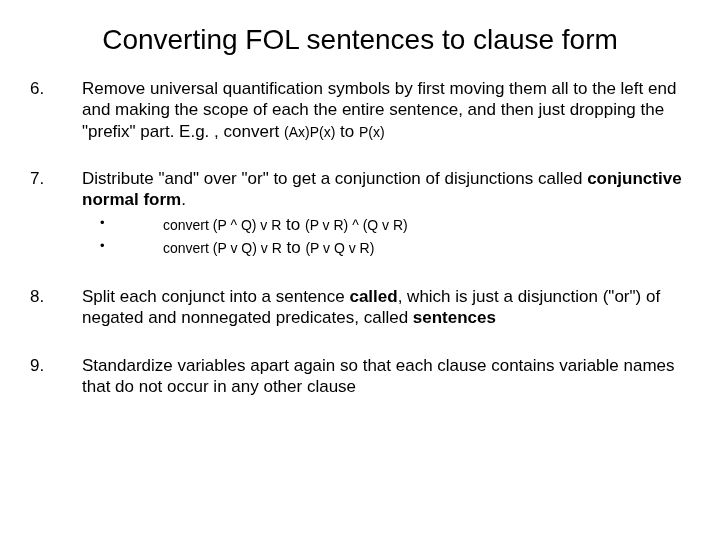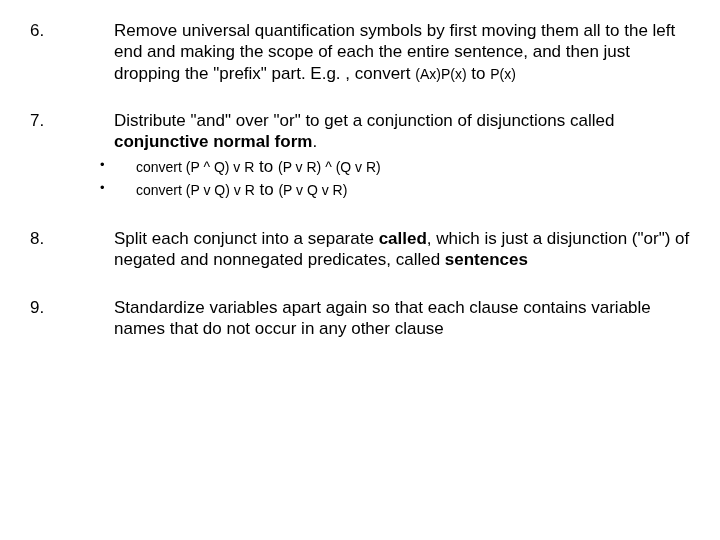--- a/index.html
+++ b/index.html
@@ -28,21 +28,20 @@
     margin-bottom: 26px;
     font-size: 17px;
     line-height: 1.25;
   }
   .num {
     width: 52px;
     flex: 0 0 52px;
   }
   .body {
     flex: 1;
-    margin-left: 32px;
   }
   .smallformula {
     font-size: 14px;
   }
   .sublist {
     margin: 4px 0 0 0;
     padding: 0;
     list-style: none;
   }
   .sublist li {
@@ -53,36 +52,38 @@
   .bullet-dot {
     width: 54px;
     flex: 0 0 54px;
     text-align: left;
     padding-left: 18px;
     box-sizing: border-box;
     font-size: 13px;
   }
   .subtext {
     flex: 1;
+    margin-left: 27px;
   }
   .subtext .lead {
     font-size: 14px;
   }
   .subtext .form {
     font-size: 14px;
   }
   .subtext .to {
     font-size: 17px;
   }
 </style>
 </head>
 <body>
 
 <div class="slide">
 
+  <div class="title">Converting FOL sentences to clause form</div>
 
   <div class="item">
     <div class="num">6.</div>
     <div class="body">
       <span>Remove universal quantification symbols by first moving them all to the left end and making the scope of each the entire sentence, and then just dropping the "prefix" part. E.g. , convert </span><span class="smallformula">(Ax)P(x)</span><span> to </span><span class="smallformula">P(x)</span>
     </div>
   </div>
 
   <div class="item" style="margin-bottom:4px;">
     <div class="num">7.</div>
@@ -101,21 +102,21 @@
       <span class="bullet-dot">•</span>
       <span class="subtext">
         <span class="lead">convert </span><span class="form">(P v Q) v R</span><span class="to"> to </span><span class="form">(P v Q v R)</span>
       </span>
     </li>
   </ul>
 
   <div class="item">
     <div class="num">8.</div>
     <div class="body">
-      <span>Split each conjunct into a separate </span><b>called</b><span>, which is just a disjunction ("or") of negated and nonnegated predicates, called </span><b>sentences</b>
+      <span>Split each conjunct into a sentence </span><b>called</b><span>, which is just a disjunction ("or") of negated and nonnegated predicates, called </span><b>sentences</b>
     </div>
   </div>
 
   <div class="item">
     <div class="num">9.</div>
     <div class="body">Standardize variables apart again so that each clause contains variable names that do not occur in any other clause</div>
   </div>
 
 </div>
 

